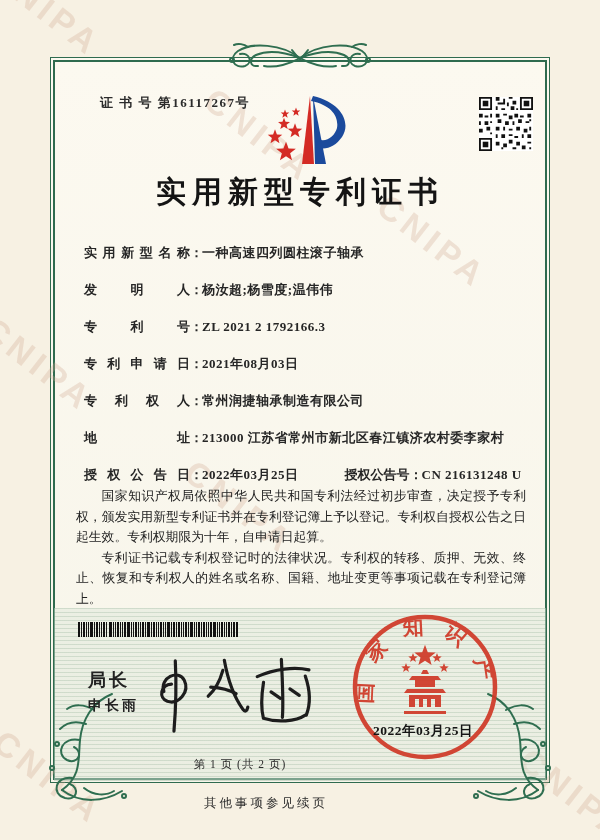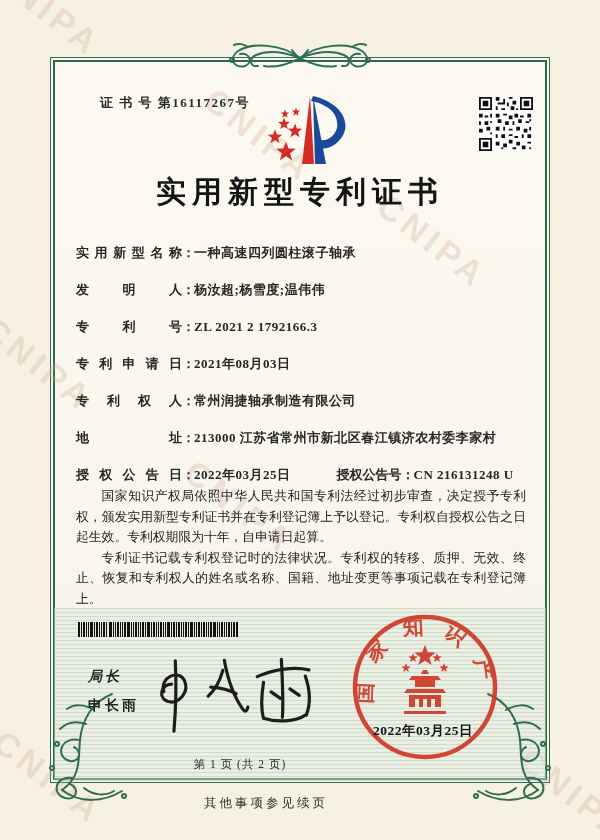--- a/index.html
+++ b/index.html
@@ -49,35 +49,35 @@
     position:absolute;left:0;top:172px;width:600px;text-align:center;
     font-size:30px;font-weight:bold;letter-spacing:6px;color:#141414;
   }
   .fields{
     position:absolute;left:76px;top:241px;width:452px;
     font-size:13px;font-weight:600;color:#262626;
   }
   .frow{margin-bottom:14px;line-height:23px;white-space:nowrap;}
   .flabel{
     display:inline-block;width:106px;vertical-align:top;
-    text-align:justify;text-align-last:justify;
+    text-align:justify;text-align-last:justify;margin-left:8px;
   }
   .fcolon{display:inline-block;width:12px;}
   .fvalue{letter-spacing:0.5px;font-family:Liberation Serif, serif;}
   .fvalue-gap{display:inline-block;width:46px;}
   .paras{
     position:absolute;left:76px;top:486px;width:450px;
     font-size:12.8px;line-height:20.5px;color:#222;
     text-align:justify;
   }
   .paras p{margin:0;text-indent:2em;}
   .barcode{position:absolute;left:78px;top:622px;}
   .director-title{
     position:absolute;left:88px;top:668px;
-    font-size:14px;font-weight:600;letter-spacing:3px;font-style:italic;
+    font-size:18px;font-weight:600;letter-spacing:3px;
   }
   .director-name{
     position:absolute;left:88px;top:697px;
     font-size:14px;font-weight:600;letter-spacing:3px;
   }
   .sign{position:absolute;left:136px;top:648px;}
   .seal{position:absolute;left:350px;top:612px;opacity:0.93;}
   .seal-date{
     position:absolute;left:373px;top:722px;z-index:5;
     font-size:13.5px;font-weight:600;color:#151515;letter-spacing:0.5px;

